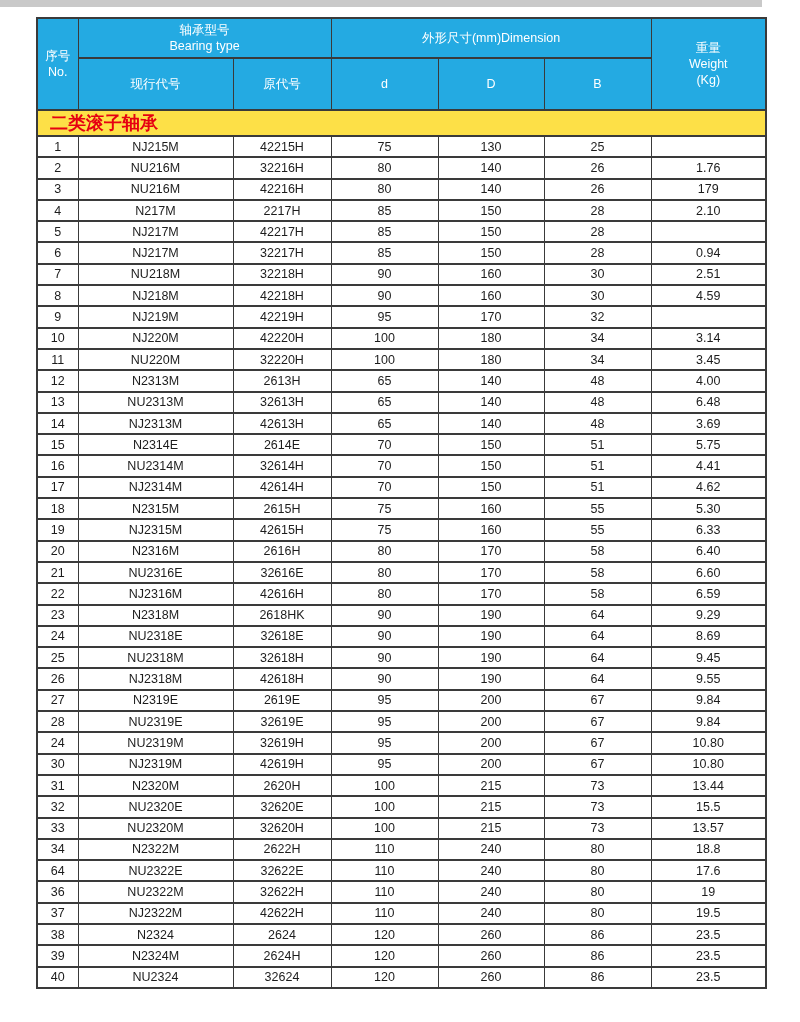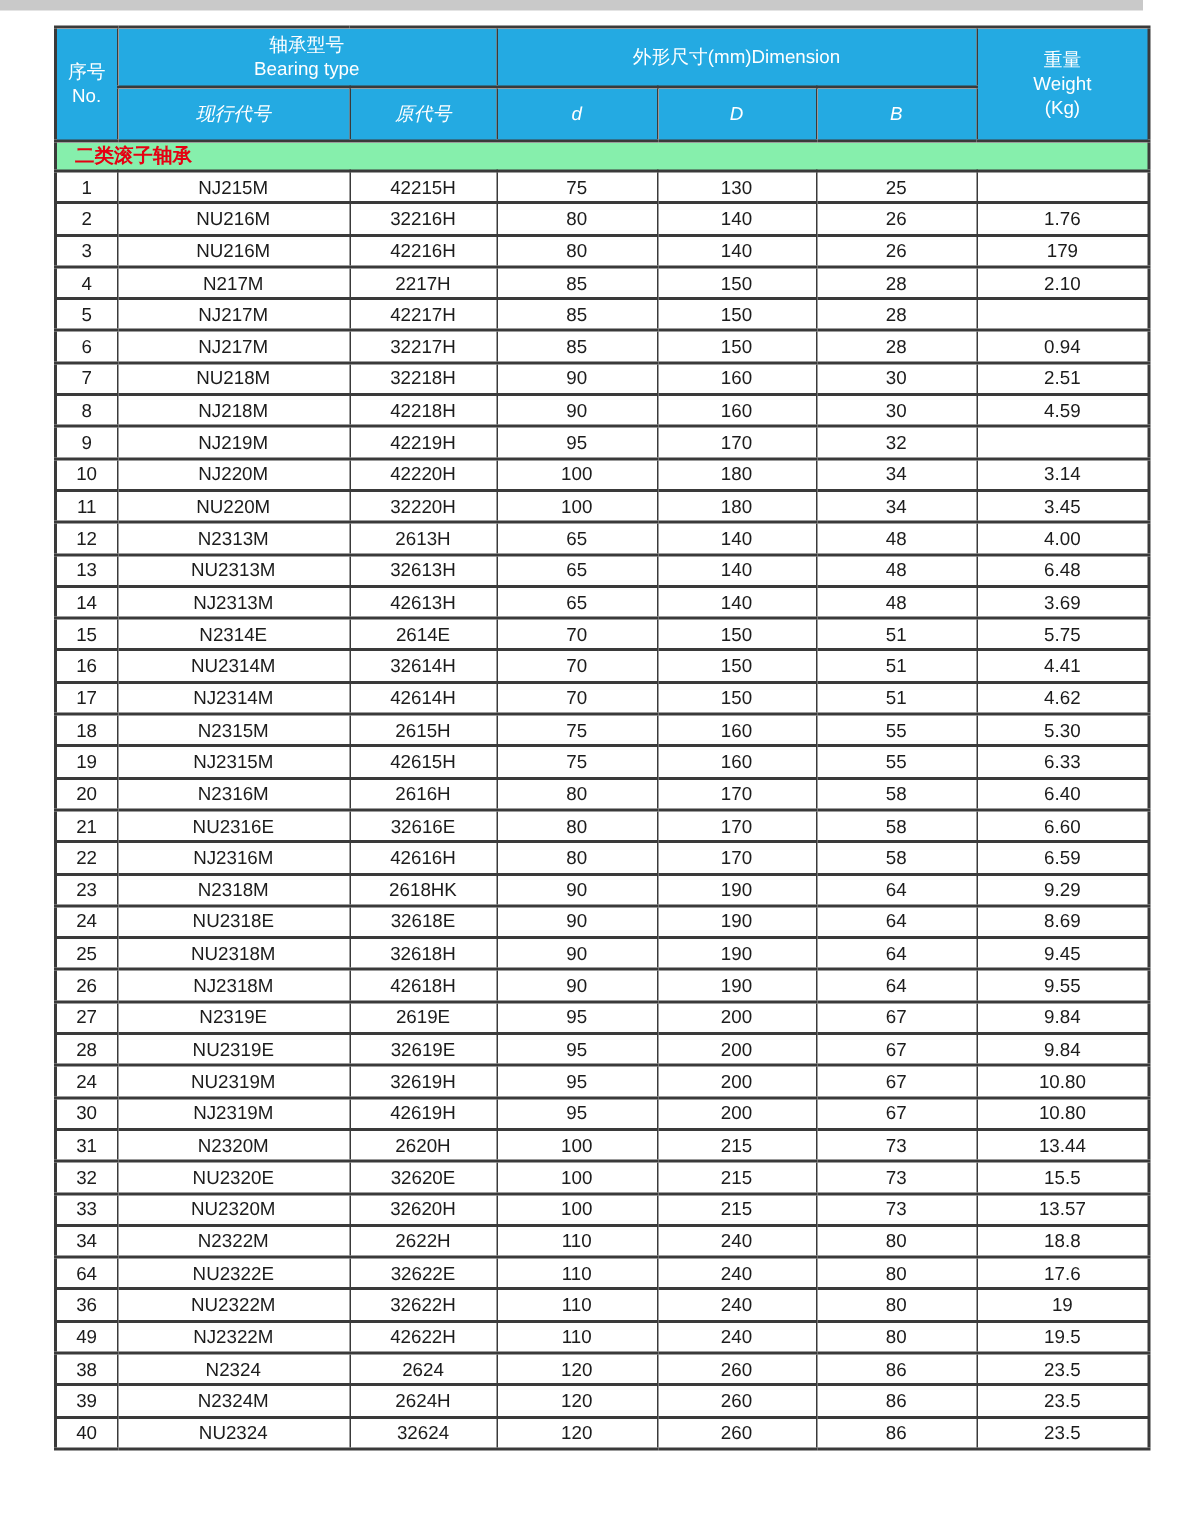--- a/index.html
+++ b/index.html
@@ -31,29 +31,29 @@
     border-style:solid;border-color:var(--grid);
     border-width:2px 1px;
     text-align:center;vertical-align:middle;
     padding:0 2px;overflow:hidden;white-space:nowrap;
   }
   thead th{
     background:var(--header-bg);color:var(--header-text);
     font-weight:normal;font-size:12.5px;line-height:1.3;
   }
   thead tr.h1{height:40px;}
-  thead tr.h2{height:36px;font-style:italic;}
+  thead tr.h2{height:52px;}
   tbody tr{height:21.3px;}
   tbody td{
     font-size:12.5px;color:var(--body-text);
   }
   tr.section-row{height:20px;}
   tr.section-row td{
-    text-align:left;font-size:13px;font-weight:bold;
-    color:var(--section-text);padding-left:12px;background:#86efac;
+    text-align:left;font-size:18px;font-weight:bold;
+    color:var(--section-text);padding-left:12px;background:#fde047;
   }
 </style>
 </head>
 <body>
 
 <div class="top-strip"></div>
 
 <div class="table-wrap">
   <table>
     <colgroup>
@@ -412,21 +412,21 @@
         <tr>
           <td>36</td>
           <td>NU2322M</td>
           <td>32622H</td>
           <td>110</td>
           <td>240</td>
           <td>80</td>
           <td>19</td>
         </tr>
         <tr>
-          <td>49</td>
+          <td>37</td>
           <td>NJ2322M</td>
           <td>42622H</td>
           <td>110</td>
           <td>240</td>
           <td>80</td>
           <td>19.5</td>
         </tr>
         <tr>
           <td>38</td>
           <td>N2324</td>

